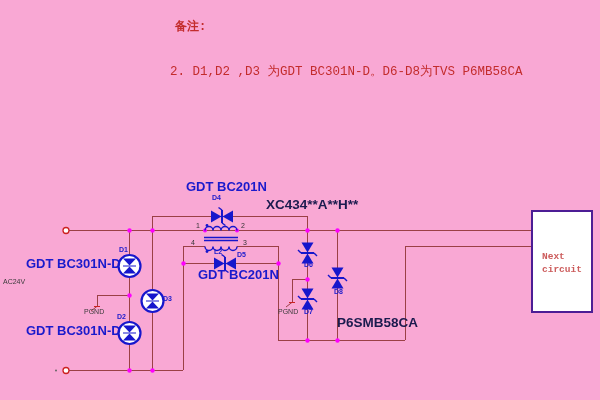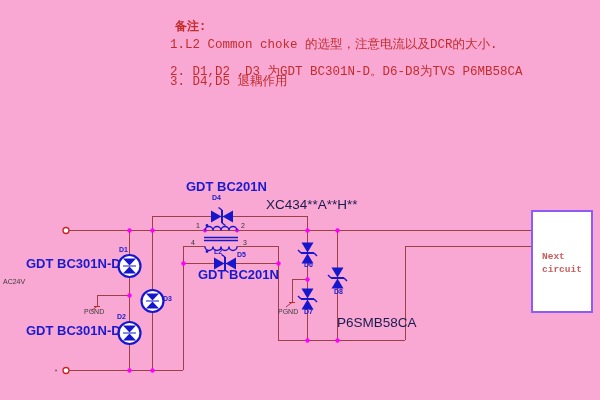--- a/index.html
+++ b/index.html
@@ -2,27 +2,27 @@
 <html><head>
 <meta charset="utf-8">
 <style>
   html,body{margin:0;padding:0;background:#ffffff;}
   #stage{position:relative;width:600px;height:400px;background:#f9a8d4;overflow:hidden;
          font-family:"Liberation Sans",sans-serif;}
   .lbl{position:absolute;white-space:nowrap;line-height:1.1;}
   .note{font-family:"Liberation Mono","DejaVu Sans Mono",monospace;color:#c32c2c;font-size:12.5px;}
   .note-title{font-weight:bold;font-size:12px;}
   .blue-part{color:#1a1acc;font-weight:bold;font-size:13px;}
-  .dark-part{color:#1b1b4e;font-weight:normal;font-size:13.5px;}
+  .dark-part{color:#1b1b4e;font-weight:bold;font-size:13.5px;}
   .des{color:#1a1acc;font-weight:bold;font-size:7px;}
   .pin{color:#333333;font-size:7px;}
   .tiny-dark{color:#3a3a3a;font-size:7px;}
   svg{position:absolute;left:0;top:0;}
   #next-box{position:absolute;left:531px;top:210px;width:58px;height:99px;
-            border:2px solid #8b5cf6;background:#ffffff;}
+            border:2px solid #4c1d95;background:#ffffff;}
   #next-box .txt{position:absolute;left:9px;top:38px;color:#cc5c5c;font-weight:bold;
                  font-size:9.5px;line-height:13px;white-space:pre-line;
                  font-family:"Liberation Mono","DejaVu Sans Mono",monospace;}
 </style>
 </head>
 <body>
 
 <div id="stage">
 
   <svg width="600" height="400" viewBox="0 0 600 400">
@@ -145,23 +145,21 @@
     <g fill="#1616cc" stroke="#1616cc">
       <polygon points="331.5,267.5 343.5,267.5 337.5,277.5" stroke="none"></polygon>
       <polygon points="331.5,288.5 343.5,288.5 337.5,278.5" stroke="none"></polygon>
       <line x1="331" y1="278" x2="344" y2="278" stroke-width="2"></line>
       <line x1="331" y1="278" x2="328" y2="275" stroke-width="1.4"></line>
       <line x1="344" y1="278" x2="347" y2="281" stroke-width="1.4"></line>
     </g>
   </svg>
 
   <div class="lbl note note-title" style="left:175px;top:21px;">备注:</div>
-  <div class="lbl note" style="left:170px;top:39px;">1.L2 Common choke 的选型，注意电流以及DCR的大小.</div>
   <div class="lbl note" style="left:170px;top:66px;">2. D1,D2 ,D3 为GDT BC301N-D。D6-D8为TVS P6MB58CA</div>
-  <div class="lbl note" style="left:170px;top:76px;">3. D4,D5 退耦作用</div>
 
   <div class="lbl blue-part" style="left:186px;top:180px;">GDT BC201N</div>
   <div class="lbl des" style="left:212px;top:194px;">D4</div>
   <div class="lbl dark-part" style="left:266px;top:198px;">XC434**A**H**</div>
 
   <div class="lbl pin" style="left:196px;top:222px;">1</div>
   <div class="lbl pin" style="left:241px;top:222px;">2</div>
   <div class="lbl pin" style="left:191px;top:239px;">4</div>
   <div class="lbl pin" style="left:243px;top:239px;">3</div>
   <div class="lbl des" style="left:214px;top:248px;">L2</div>

